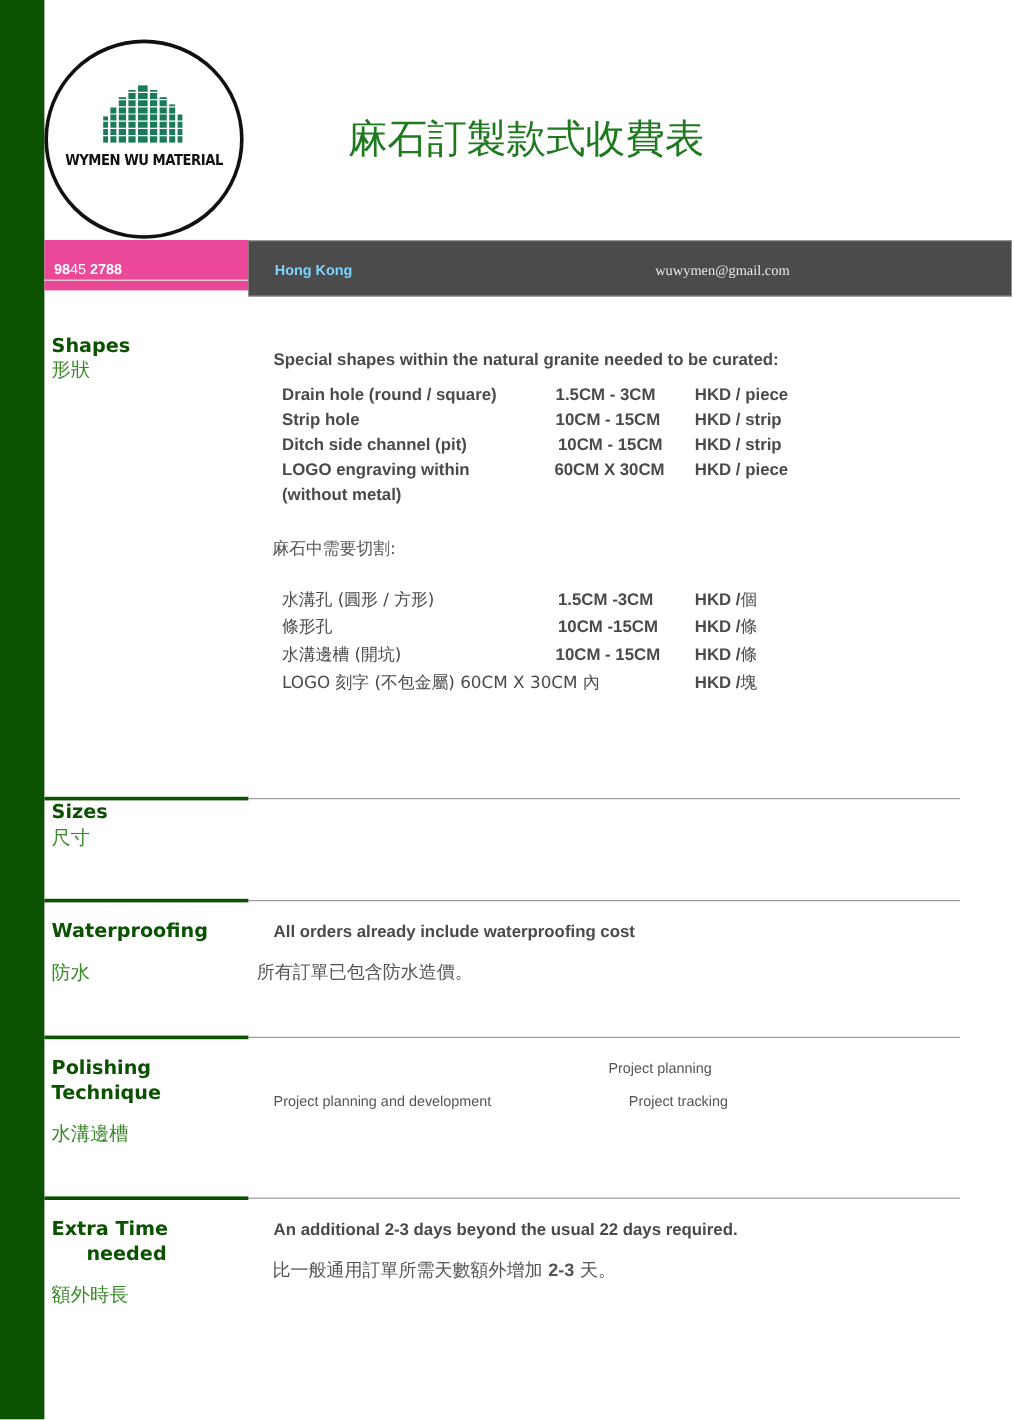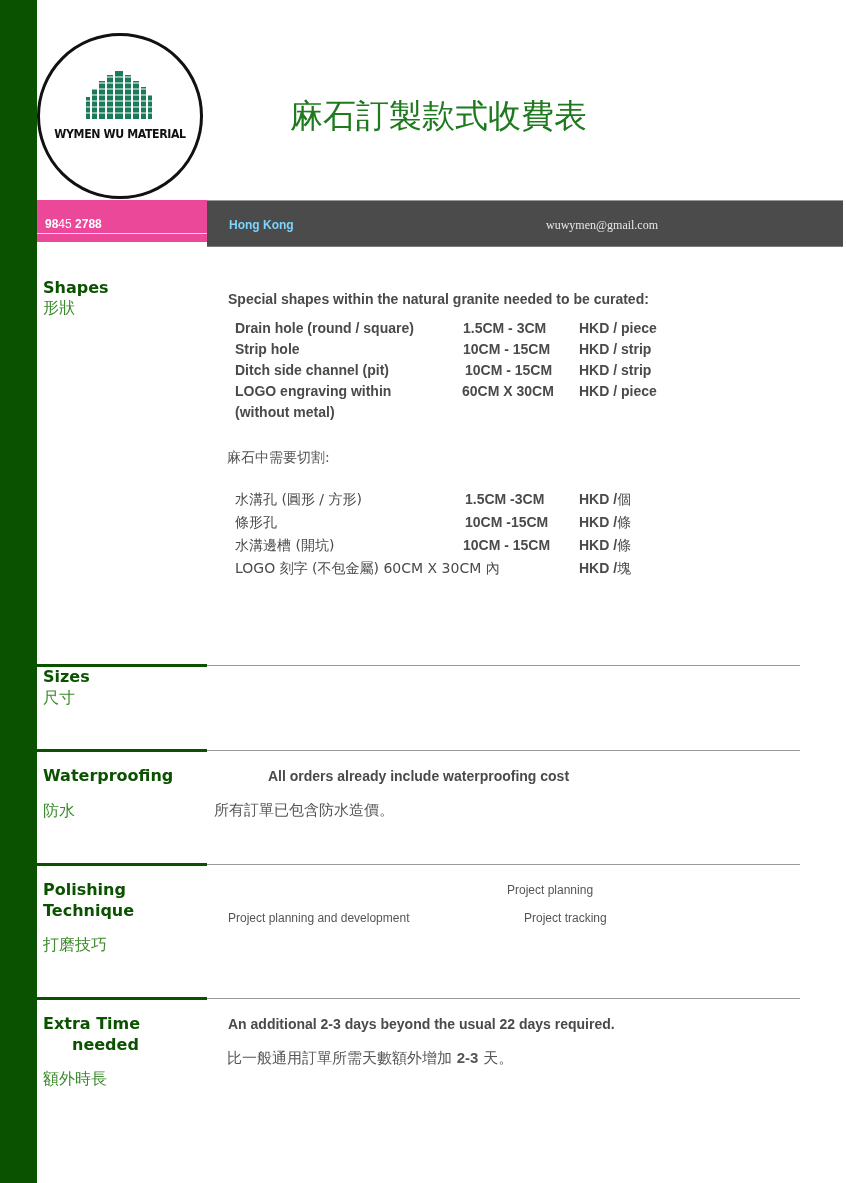--- a/index.html
+++ b/index.html
@@ -152,30 +152,30 @@
   </div>
 <div class="sec-label" style="top:666px;">Sizes</div>
 <div class="sec-label-zh" style="top:688px;">尺寸</div>
 
 <div class="divider" style="top:749px;">
     <div class="green"></div>
     <div class="grey"></div>
   </div>
 <div class="sec-label" style="top:765px;">Waterproofing</div>
 <div class="sec-label-zh" style="top:801px;">防水</div>
-<div class="body-bold" style="left:228px; top:768px;margin-left:40px;">All orders already include waterproofing cost</div>
+<div class="body-bold" style="left:228px; top:768px;">All orders already include waterproofing cost</div>
 <div class="body-zh" style="left:214px; top:801px;text-align:right;">所有訂單已包含防水造價。</div>
 
 <div class="divider" style="top:863px;">
     <div class="green"></div>
     <div class="grey"></div>
   </div>
 <div class="sec-label" style="top:879px;">Polishing</div>
 <div class="sec-label" style="top:900px;">Technique</div>
-<div class="sec-label-zh" style="top:935px;">打磨技巧</div>
+<div class="sec-label-zh" style="top:935px;">水溝邊槽</div>
 <div class="small-text" style="left:228px; top:911px;">Project planning and development</div>
 <div class="small-text" style="left:507px; top:883px;">Project planning</div>
 <div class="small-text" style="left:524px; top:911px;">Project tracking</div>
 
 <div class="divider" style="top:997px;">
     <div class="green"></div>
     <div class="grey"></div>
   </div>
 <div class="sec-label" style="top:1013px;">Extra Time</div>
 <div class="sec-label" style="top:1034px;margin-left:29px;">needed</div>

